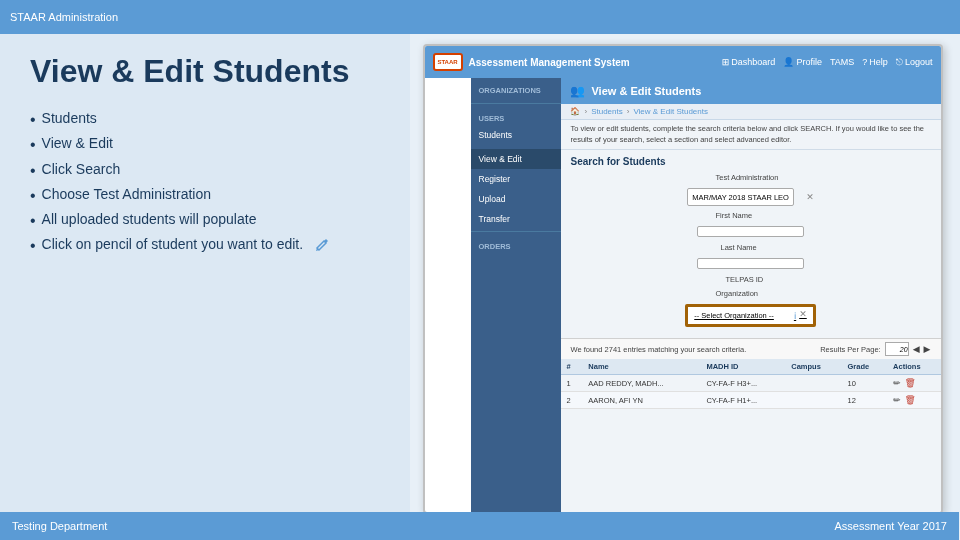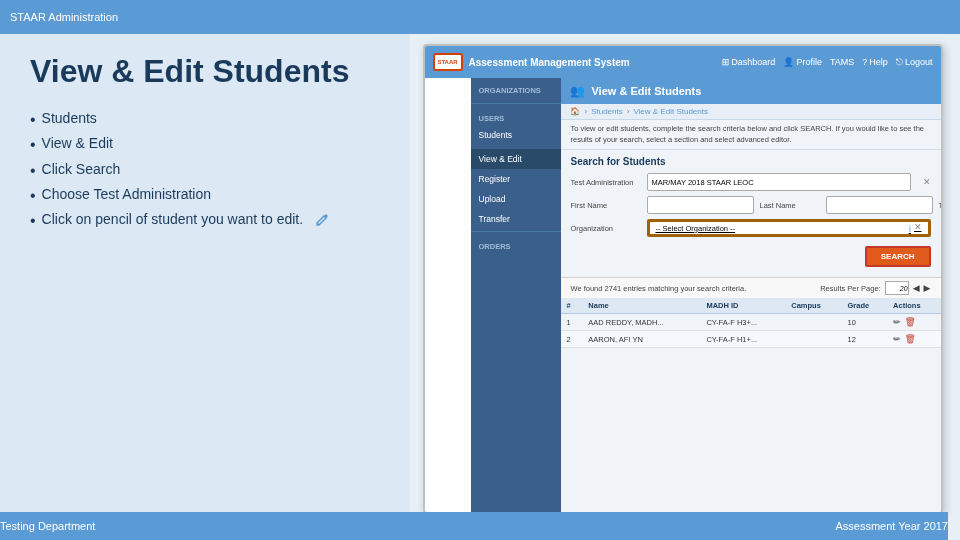--- a/index.html
+++ b/index.html
@@ -72,27 +72,27 @@
       height: 14px;
       margin-left: 4px;
       vertical-align: middle;
     }
 
     
     .footer {
       position: absolute;
       bottom: 0;
       left: 0;
-      right: 12px;
+      right: 1px;
       height: 28px;
       background: #5b9bd5;
       display: flex;
       align-items: center;
       justify-content: space-between;
-      padding: 0 0;
+      padding: 0 12px;
     }
 
     .footer-text {
       color: white;
       font-size: 11px;
     }
 
     
     .right-panel {
       flex: 1;
@@ -250,20 +250,21 @@
       font-weight: bold;
       color: #1a3a5c;
       margin-bottom: 6px;
     }
 
     .form-row {
       display: flex;
       gap: 6px;
       margin-bottom: 5px;
       align-items: center;
+      flex-direction: column;
     }
 
     .form-label {
       font-size: 7.5px;
       color: #444;
       width: 70px;
       flex-shrink: 0;
     }
 
     .form-input {
@@ -428,20 +429,23 @@
           <span>Students</span>
         </li>
       <li>
           <span>View &amp; Edit</span>
         </li>
       <li>
           <span>Click Search</span>
         </li>
       <li>
           <span>Choose Test Administration</span>
+        </li>
+      <li>
+          <span>All uploaded students will populate</span>
         </li>
       <li>
         <span>Click on pencil of student you want to edit.&nbsp;
           <svg class="pencil-icon-inline" viewBox="0 0 14 14">
             <path d="M2 10 L9 3 L11 5 L4 12 Z" fill="none" stroke="#5b9bd5" stroke-width="1.5"></path>
             <path d="M9 3 L11 1 L13 3 L11 5 Z" fill="#5b9bd5"></path>
             <path d="M2 10 L1 13 L4 12 Z" fill="#5b9bd5"></path>
           </svg>
         </span>
       </li>
@@ -551,23 +555,20 @@
               <span class="form-label">Organization</span>
               <div class="org-selector">
                 <span>-- Select Organization --</span>
                 <div class="org-selector-icons">
                   <span style="color:#5b9bd5;font-size:9px;cursor:pointer;">ℹ</span>
                   <span style="color:#888;font-size:9px;cursor:pointer;">✕</span>
                 </div>
               </div>
             </div>
 
-            <div class="search-button-row">
-              <button class="search-btn">SEARCH</button>
-            </div>
           </div>
 
           <div class="results-header">
             <span>We found 2741 entries matching your search criteria.</span>
             <div class="results-per-page">
               <span>Results Per Page:</span>
               <input class="results-input" type="text" value="20" style="">
               <span style="cursor:pointer;font-size:9px;">◀</span>
               <span style="cursor:pointer;font-size:9px;">▶</span>
             </div>

